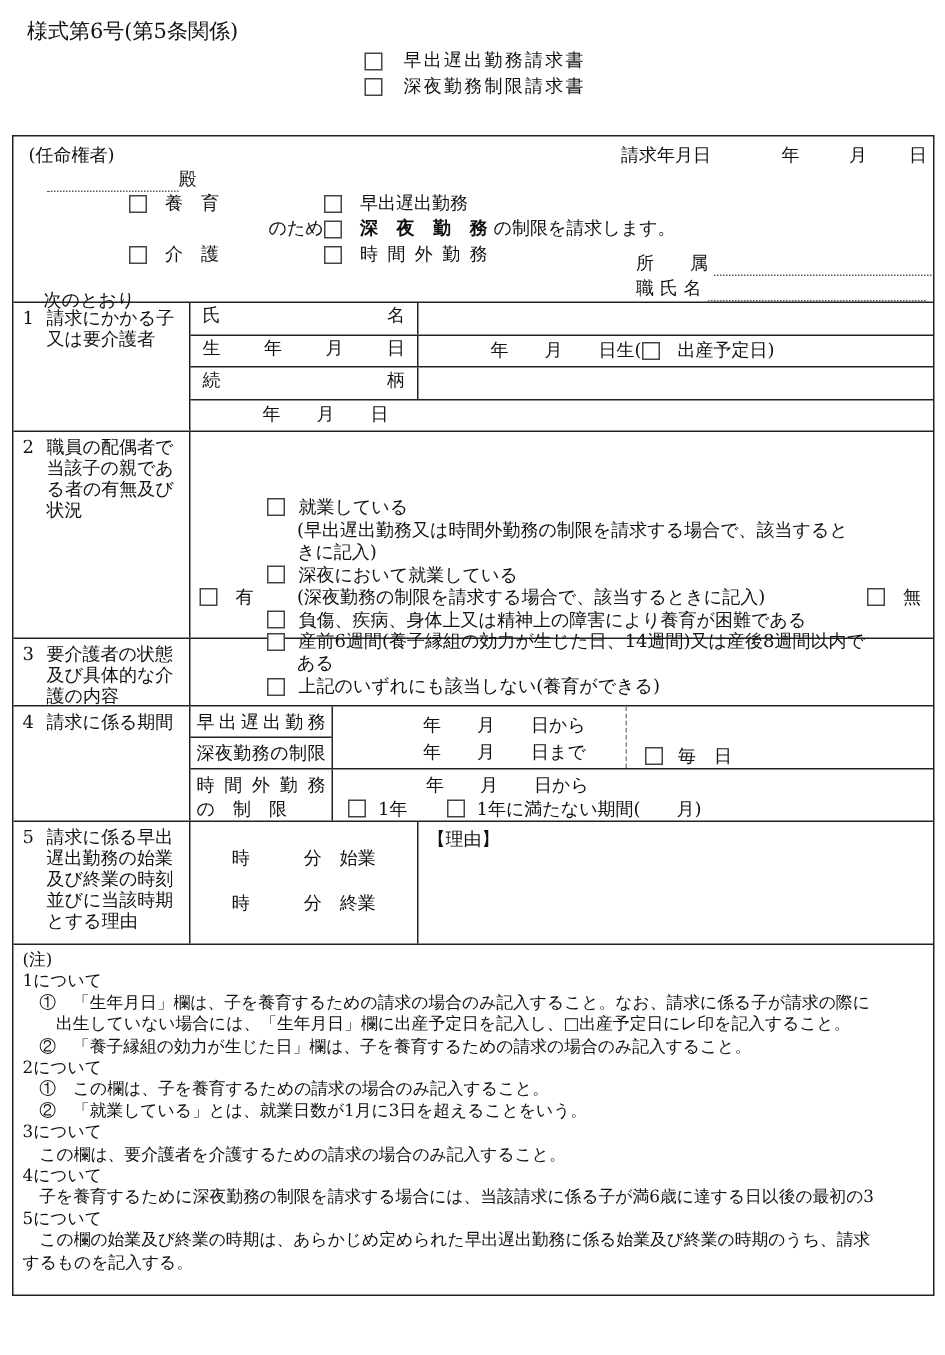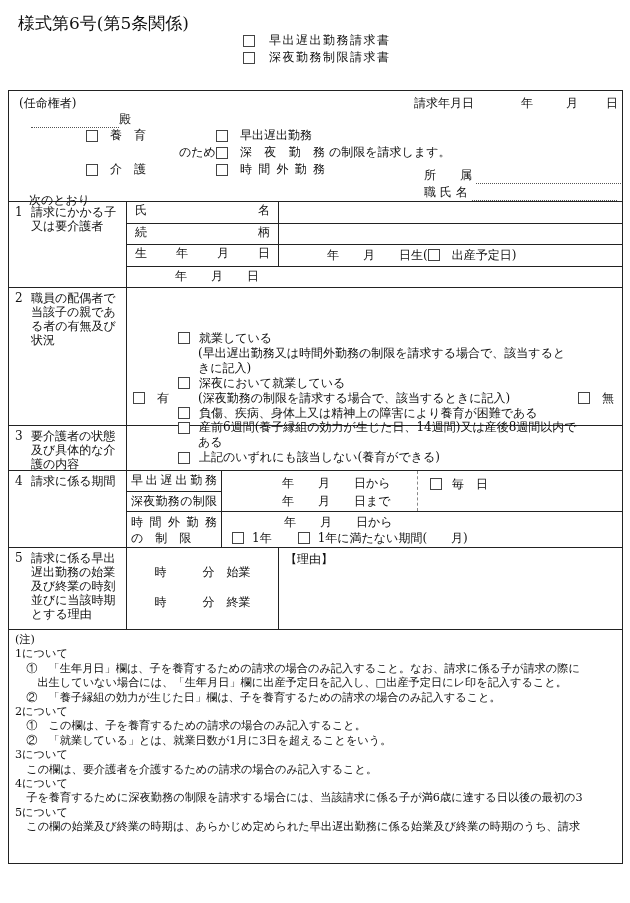--- a/index.html
+++ b/index.html
@@ -1,20 +1,20 @@
 <!DOCTYPE html>
 <html><head>
 <meta charset="utf-8">
 <style>
   html,body{margin:0;padding:0;background:#ffffff;}
   .page{position:relative;width:630px;height:903px;background:#fff;
         font-family:"DejaVu Serif","Liberation Serif",serif;color:#111;
         font-size:12px;overflow:hidden;}
   .abs{position:absolute;}
-  .form-no{position:absolute;left:18px;top:12px;font-size:17px;}
+  .form-no{position:absolute;left:18px;top:12px;font-size:14px;}
   .titles{position:absolute;left:243px;top:32px;}
   .topt{display:flex;align-items:center;height:17px;}
   .topt .cb{margin-right:14px;}
   .ttext{letter-spacing:1.5px;}
   .cb{display:inline-block;width:10px;height:10px;border:1px solid #444;background:#fff;flex:none;}
   .dotline{display:inline-block;border-bottom:1px dotted #555;height:13px;}
 
   .ftable{position:absolute;left:8px;top:90px;width:613px;border:1px solid #222;background:#fff;}
   .trow{display:flex;border-top:1px solid #222;box-sizing:border-box;}
   .trow.first{border-top:none;}
@@ -52,21 +52,21 @@
   .g1{height:41px;display:flex;}
   .g2{height:35px;display:flex;border-top:1px solid #222;}
   .plbl{width:95px;flex:none;border-right:1px solid #222;box-sizing:border-box;
         display:flex;flex-direction:column;}
   .plbl .pcell{flex:1;display:flex;align-items:center;padding:0 4px;}
   .plbl .pcell + .pcell{border-top:1px solid #222;}
   .dates{width:196px;flex:none;border-right:1px dashed #888;box-sizing:border-box;
          padding:3px 0 0 60px;line-height:18px;}
   .g2 .dates2{flex:1;padding-top:2px;line-height:16px;}
   .opts{flex:1;padding:4px 0 0 12px;line-height:18px;}
-  .optline{display:flex;align-items:center;height:18px;}
+  .optline{display:flex;align-items:center;height:18px;margin-top:20px;}
   .optline .cb{margin-right:10px;}
   .g2lbl{padding:2px 4px 0 4px;line-height:16px;width:95px;flex:none;
          border-right:1px solid #222;box-sizing:border-box;}
   .otline2{display:flex;align-items:center;padding-left:10px;height:16px;}
   .otline2 .cb{margin-right:8px;}
   .otgap{width:26px;flex:none;}
   
   .r5{height:82px;}
   .midcol{width:152px;flex:none;border-right:1px solid #222;box-sizing:border-box;position:relative;}
   .midline{position:absolute;width:100%;text-align:center;}
@@ -118,21 +118,21 @@
         <span class="cb" style="margin-right:12px;"></span>
         <span>介　護</span>
       </span>
 
       <span class="abs" style="left:170px;top:53px;">のため</span>
 
       <span class="abs" style="left:207px;top:36px;display:flex;align-items:center;width:130px;">
         <span class="cb" style="margin-right:12px;flex:none;"></span>
         <span>早出遅出勤務</span>
       </span>
-      <span class="abs" style="left:207px;top:53px;display:flex;align-items:center;width:143px;">
+      <span class="abs" style="left:207px;top:53px;display:flex;align-items:center;width:143px;font-weight:bold;">
         <span class="cb" style="margin-right:12px;flex:none;"></span>
         <span class="jfull" style="width:85px;">深夜勤務</span>
       </span>
       <span class="abs" style="left:207px;top:70px;display:flex;align-items:center;width:130px;">
         <span class="cb" style="margin-right:12px;flex:none;"></span>
         <span class="jfull" style="width:85px;">時間外勤務</span>
       </span>
 
       <span class="abs" style="left:320px;top:53px;">の制限を請求します。</span>
 
@@ -153,33 +153,33 @@
       </div>
       <div class="content">
         <div class="subrow first">
           <div class="ilab">
               <span class="jfull">氏名</span>
             </div>
           <div class="ival"></div>
         </div>
         <div class="subrow">
           <div class="ilab">
-              <span class="jfull">続柄</span>
-            </div>
-          <div class="ival"></div>
-        </div>
-        <div class="subrow">
-          <div class="ilab">
               <span class="jfull">生年月日</span>
             </div>
           <div class="ival" style="display:flex;align-items:center;">
             <span>年　　月　　日生(</span>
             <span class="cb"></span>
             <span>　出産予定日)</span>
           </div>
+        </div>
+        <div class="subrow">
+          <div class="ilab">
+              <span class="jfull">続柄</span>
+            </div>
+          <div class="ival"></div>
         </div>
         <div class="subrow">
           <div class="ival">年　　月　　日</div>
         </div>
       </div>
     </div>
 
     <div class="trow r2">
       <div class="lblcol">
         <span class="num">2</span>
@@ -296,16 +296,17 @@
       <div class="nline">　②　「養子縁組の効力が生じた日」欄は、子を養育するための請求の場合のみ記入すること。</div>
       <div class="nline">2について</div>
       <div class="nline">　①　この欄は、子を養育するための請求の場合のみ記入すること。</div>
       <div class="nline">　②　「就業している」とは、就業日数が1月に3日を超えることをいう。</div>
       <div class="nline">3について</div>
       <div class="nline">　この欄は、要介護者を介護するための請求の場合のみ記入すること。</div>
       <div class="nline">4について</div>
       <div class="nline">　子を養育するために深夜勤務の制限を請求する場合には、当該請求に係る子が満6歳に達する日以後の最初の3</div>
       <div class="nline">5について</div>
       <div class="nline">　この欄の始業及び終業の時期は、あらかじめ定められた早出遅出勤務に係る始業及び終業の時期のうち、請求</div>
+      <div class="nline">するものを記入する。</div>
     </div>
 
   </div>
 </div>
 
 </body></html>

